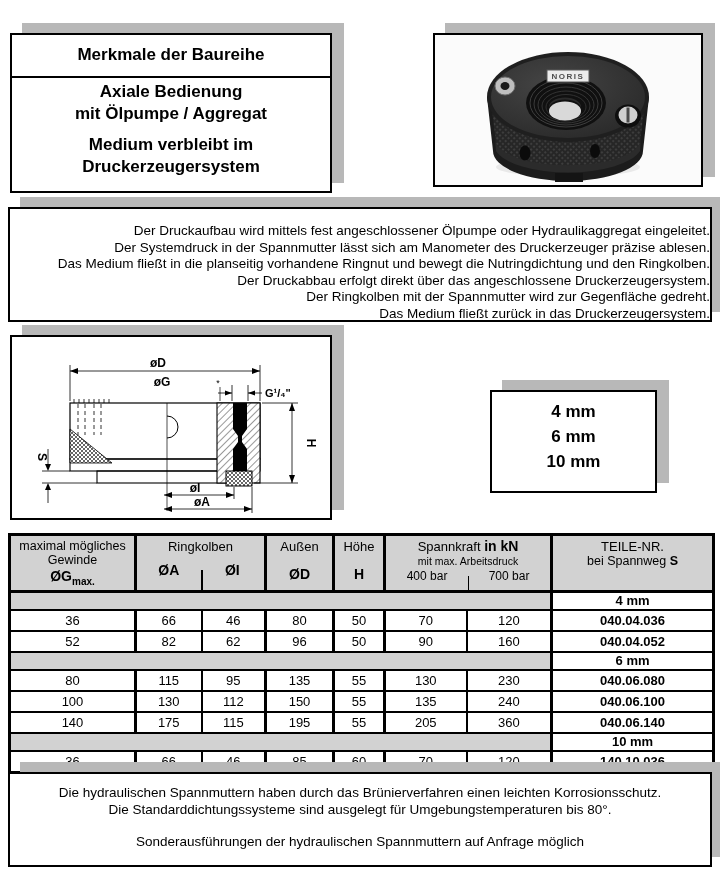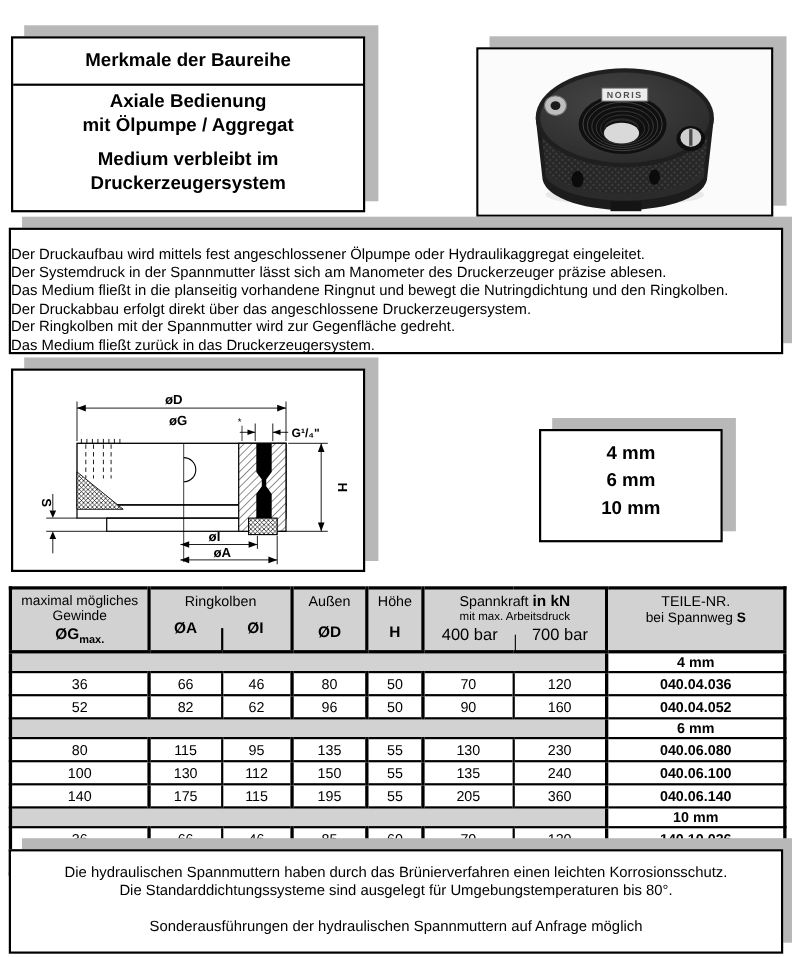--- a/index.html
+++ b/index.html
@@ -11,44 +11,44 @@
     position:absolute;background:#fff;border:2px solid #000;box-sizing:border-box;
     box-shadow:12px -10px 0 #b8b8b8;
   }
   
   .features{left:10px;top:33px;width:322px;height:160px;text-align:center;}
   .features .title{font-size:17px;font-weight:bold;padding-top:10px;height:31px;border-bottom:2px solid #000;}
   .features .group{font-size:17px;font-weight:bold;line-height:22px;}
   .features .g1{margin-top:3px;}
   .features .g2{margin-top:9px;}
   
-  .photo{left:433px;top:43px;width:270px;height:154px;}
+  .photo{left:433px;top:33px;width:270px;height:154px;}
   .photo svg{display:block;}
   
-  .desc{left:8px;top:207px;width:704px;height:115px;text-align:left;font-size:13.5px;line-height:16.5px;padding-top:14px;}
+  .desc{left:8px;top:207px;width:704px;height:115px;text-align:right;font-size:13.5px;line-height:16.5px;padding-top:14px;}
   
   .drawingbox{left:10px;top:335px;width:322px;height:185px;}
   .drawingbox svg{display:block;}
   
   .spannweg{left:490px;top:390px;width:167px;height:103px;text-align:center;font-size:17px;font-weight:bold;line-height:25px;padding-top:7px;}
   
   .tablewrap{position:absolute;left:8px;top:533px;width:716px;}
   table{border-collapse:collapse;width:704px;table-layout:fixed;}
   table{border:3px solid #000;}
   th,td{padding:0;border-top:2px solid #000;text-align:center;vertical-align:middle;}
   thead th{background:#d2d2d2;border-bottom:3px solid #000;font-weight:normal;vertical-align:top;position:relative;height:45px;padding-top:3px;}
   .bl3{border-left:3px solid #000;}
   .bl2{border-left:2px solid #000;}
   .h-small{font-size:12.5px;line-height:14px;}
   .h-sym{font-size:14px;font-weight:bold;line-height:16px;margin-top:1px;}
   .h-sym sub{font-size:10px;}
   .h-top{font-size:13px;line-height:15px;}
   .halves{display:flex;margin-top:8px;}
   .halves span{flex:1;font-size:14px;font-weight:bold;}
-  .halves.small span{font-size:15px;font-weight:normal;}
+  .halves.small span{font-size:12px;font-weight:normal;}
   .vdiv{position:absolute;left:50%;bottom:0;width:2px;height:20px;background:#000;}
   .vdiv.short{height:14px;width:1px;}
   .h-kn b{font-size:14px;}
   .h-ad{font-size:10.5px;line-height:12px;margin-top:1px;}
   tr.data td{height:19px;font-size:13px;}
   tr.data td.pn{font-weight:bold;}
   tr.section td{height:16px;}
   td.graybar{background:#d2d2d2;}
   td.mmlabel{font-weight:bold;font-size:13px;border-left:3px solid #000;}
   

